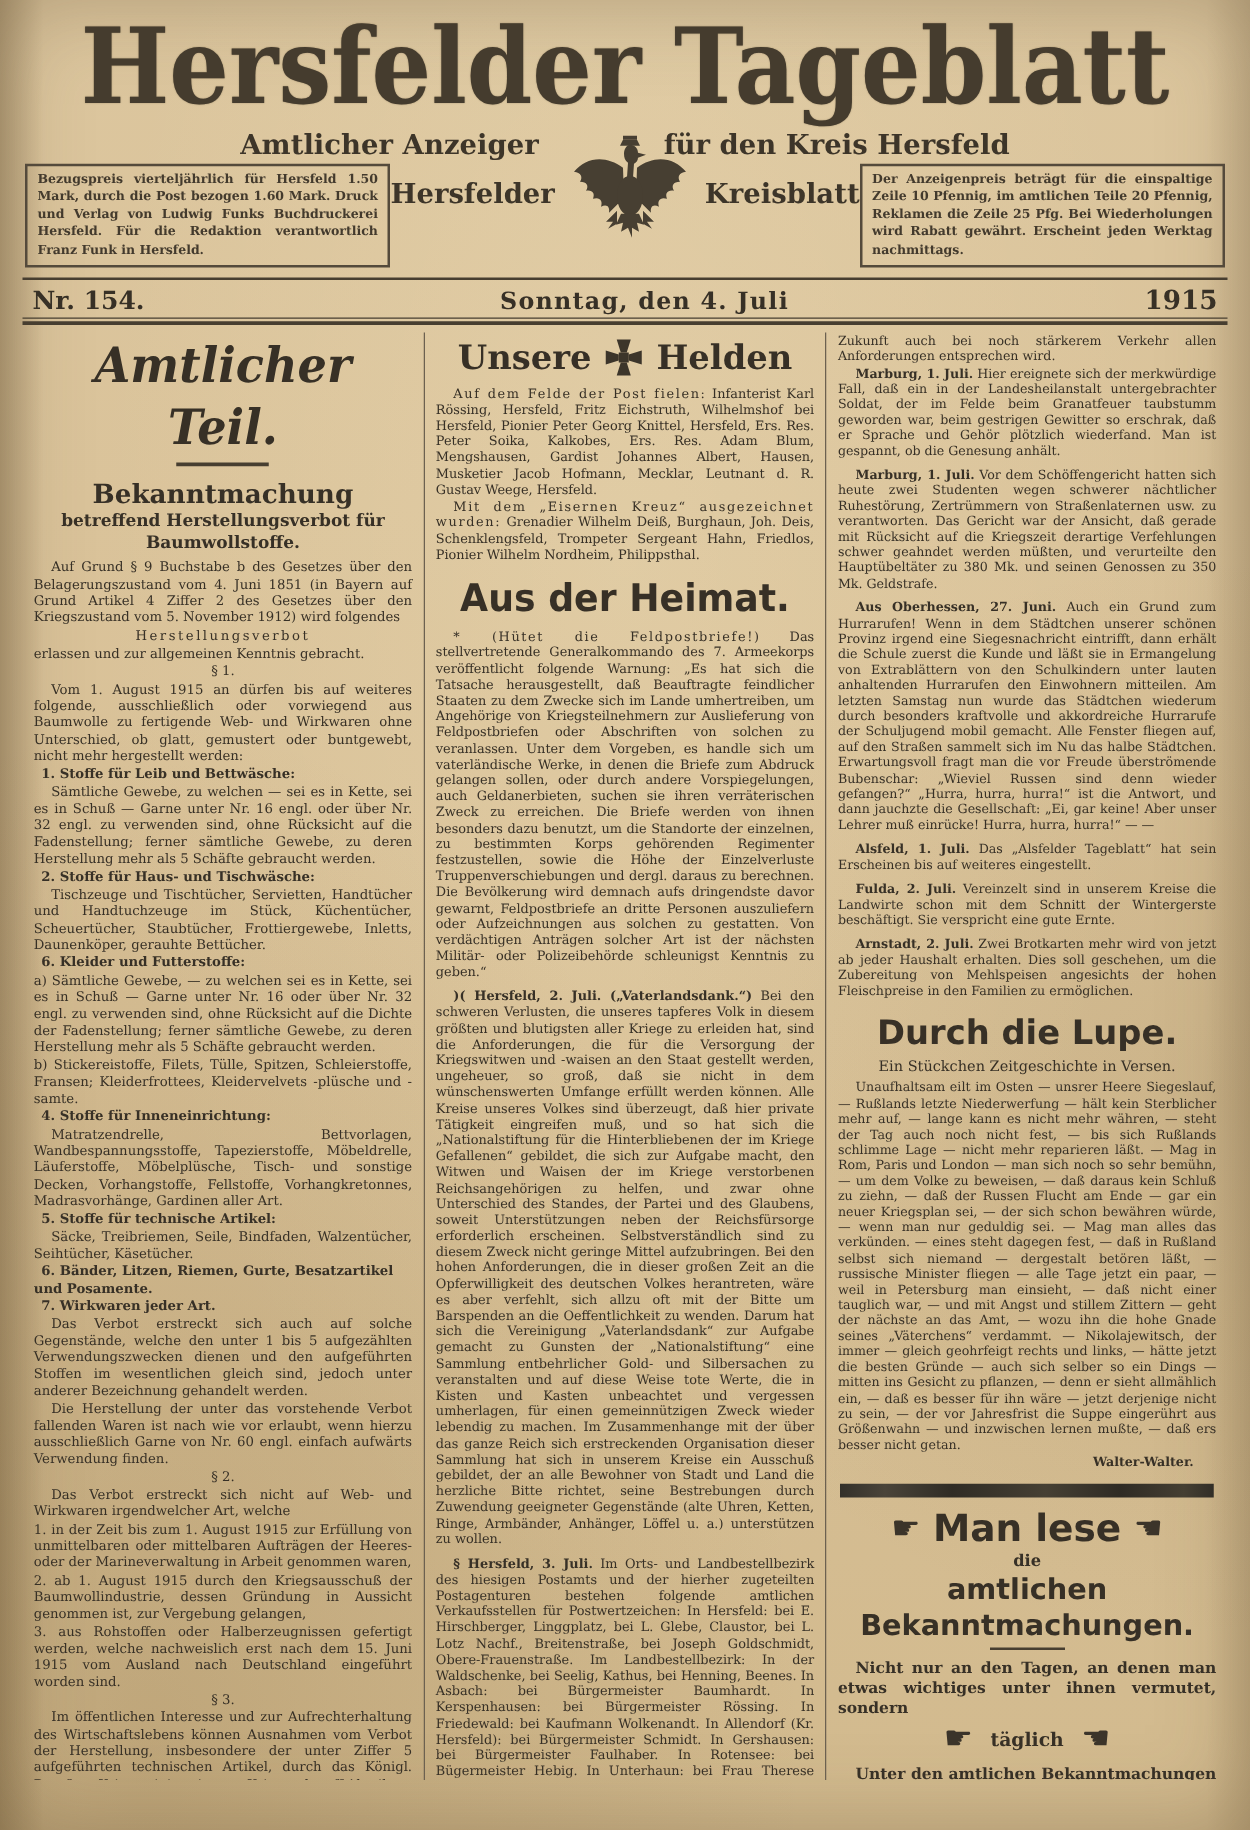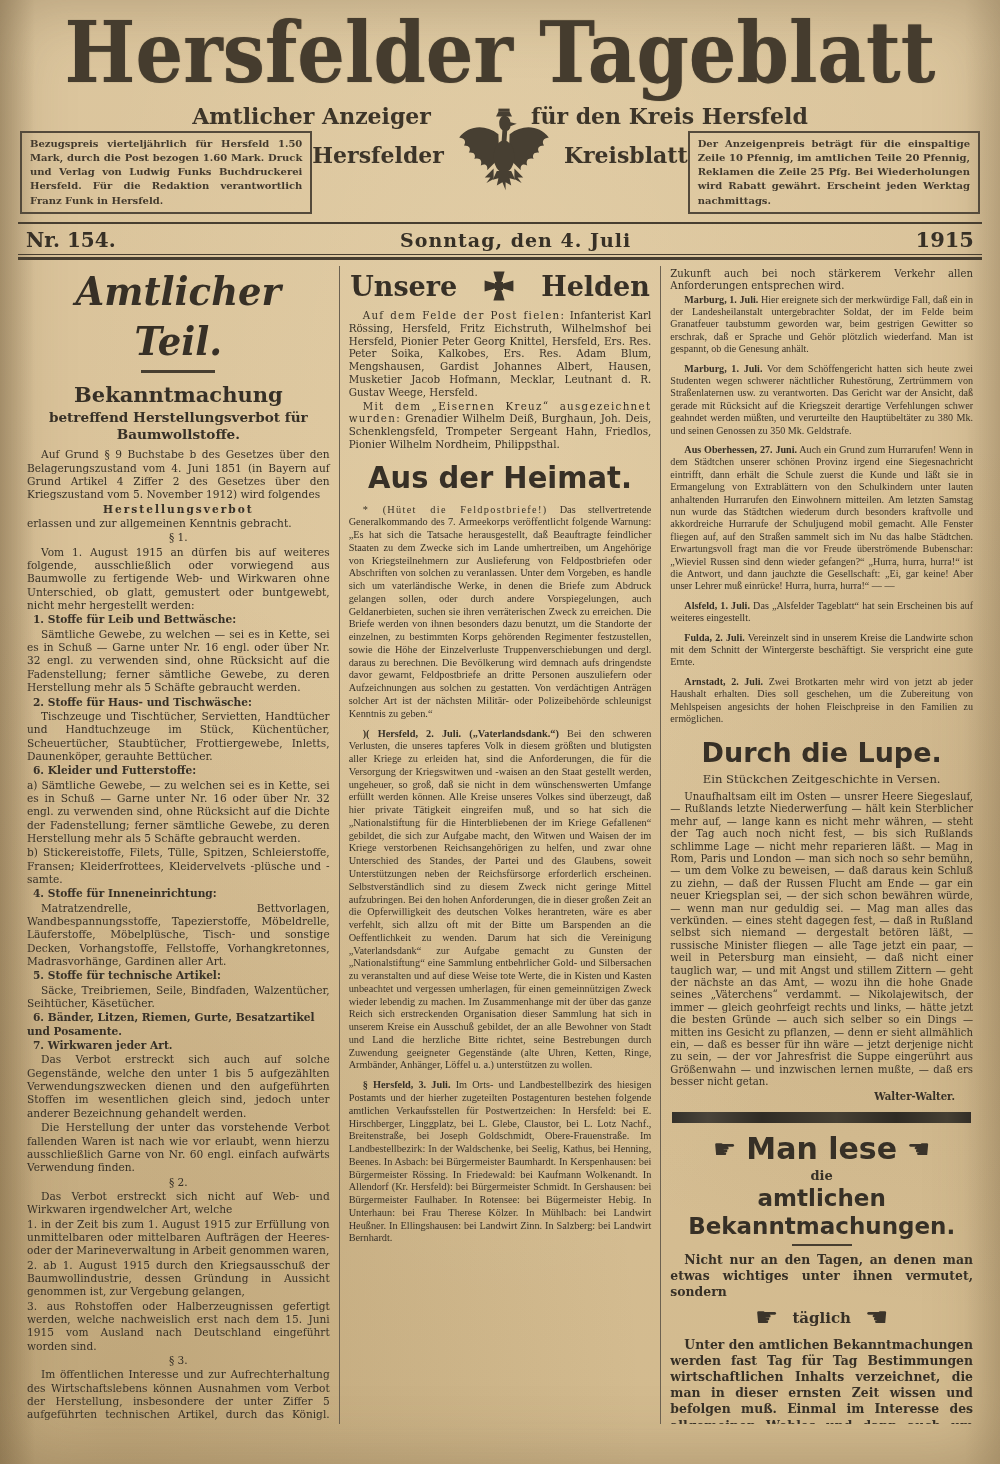--- a/index.html
+++ b/index.html
@@ -46,29 +46,29 @@
   .col + .col{border-left:1px solid #6c6150;}
   .col1{font-size:10.6px;line-height:1.26;}
   .col2{font-size:10.3px;line-height:1.24;}
   .col3{font-size:10.1px;line-height:1.23;}
   .p{margin:0 0 1px 0;text-indent:14px;text-align:justify;}
   .p0{margin:0 0 1px 0;text-indent:0;text-align:justify;}
   .pc{margin:1px 0;text-align:center;text-indent:0;}
   .pitem{margin:1px 0;font-weight:bold;text-align:left;text-indent:6px;}
   .lead{font-weight:bold;}
   .sp{letter-spacing:1.3px;}
-  .news{margin:0 0 7px 0;text-indent:14px;text-align:justify;font-family:Liberation Serif, serif;}
+  .news{margin:0 0 7px 0;text-indent:14px;text-align:justify;}
   
   .amtlicher{font-size:37px;font-weight:bold;font-style:italic;text-align:center;
     margin:2px 0 0 0;transform:scaleY(1.05);}
   .flourish{width:74px;height:3px;background:#473e30;margin:7px auto 9px auto;}
   .h-bek{font-size:21px;font-weight:bold;text-align:center;margin:2px 0 0 0;}
   .h-bek-sub{font-size:13.6px;font-weight:bold;text-align:center;margin:1px 0 5px 0;line-height:1.25;}
-  .h-verbot{font-weight:bold;text-align:center;letter-spacing:2px;margin:1px 0;}
-  .helden-row{display:flex;justify-content:center;align-items:center;gap:26px;
+  .h-verbot{font-weight:normal;text-align:center;letter-spacing:2px;margin:1px 0;}
+  .helden-row{display:flex;justify-content:center;align-items:center;gap:10px;
     font-size:27px;font-weight:bold;margin:2px 0 6px 0;}
   .fat{font-family:"DejaVu Sans", sans-serif;font-weight:bold;}
   .h-heimat{font-size:29px;text-align:center;margin:10px 0 7px 0;transform:scaleY(1.05);}
   .h-lupe{font-size:27px;text-align:center;margin:10px 0 3px 0;}
   .lupe-sub{text-align:center;font-size:11.6px;margin:0 0 5px 0;}
   .verse-sig{text-align:right;font-weight:bold;padding-right:18px;margin:2px 0 6px 0;}
   .orn-bar{height:11px;margin:9px 2px 8px 2px;
     background:linear-gradient(90deg,#33302a,#4a443a 12%,#302c25 30%,#464034 55%,#2f2b24 75%,#453f33 92%,#322e27);}
   .notice{text-align:center;}
   .notice-line1{display:flex;justify-content:center;align-items:center;gap:10px;

